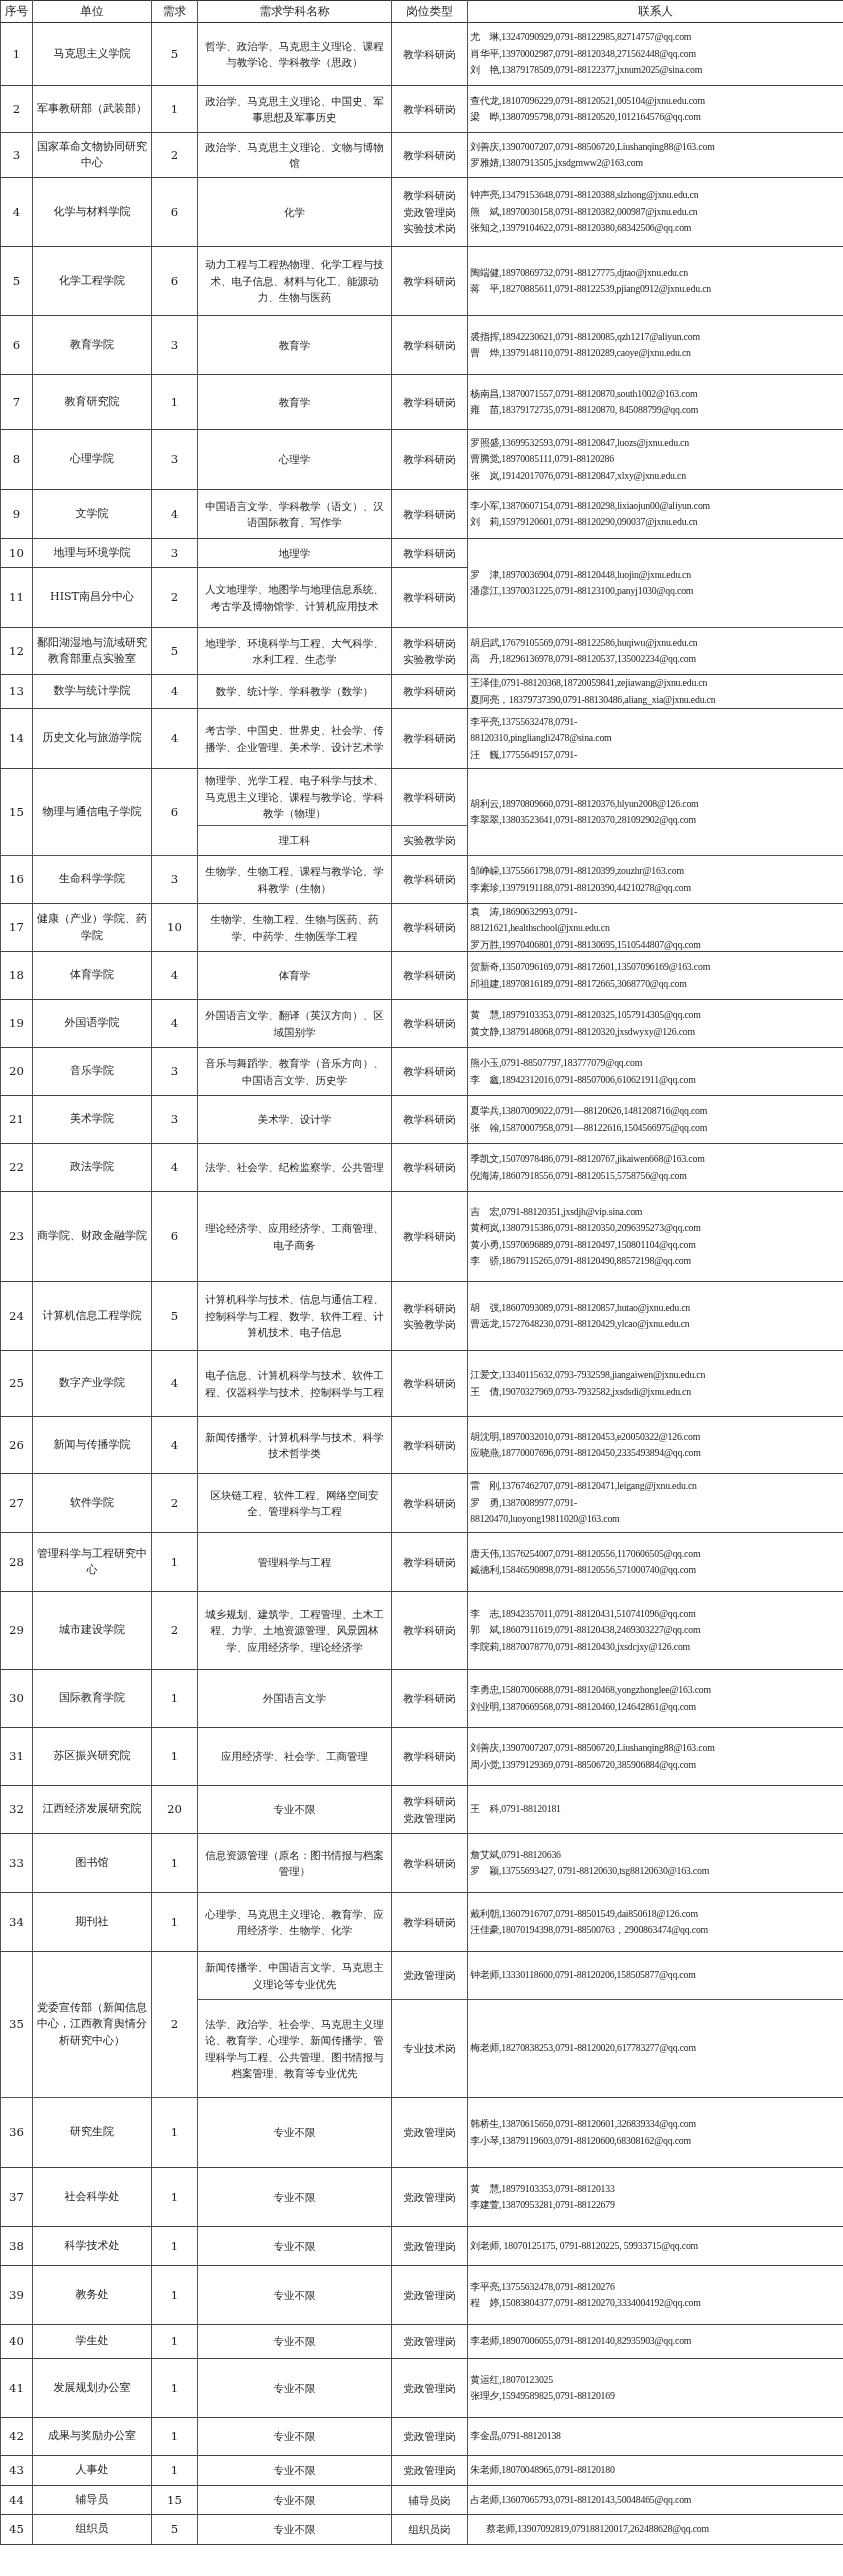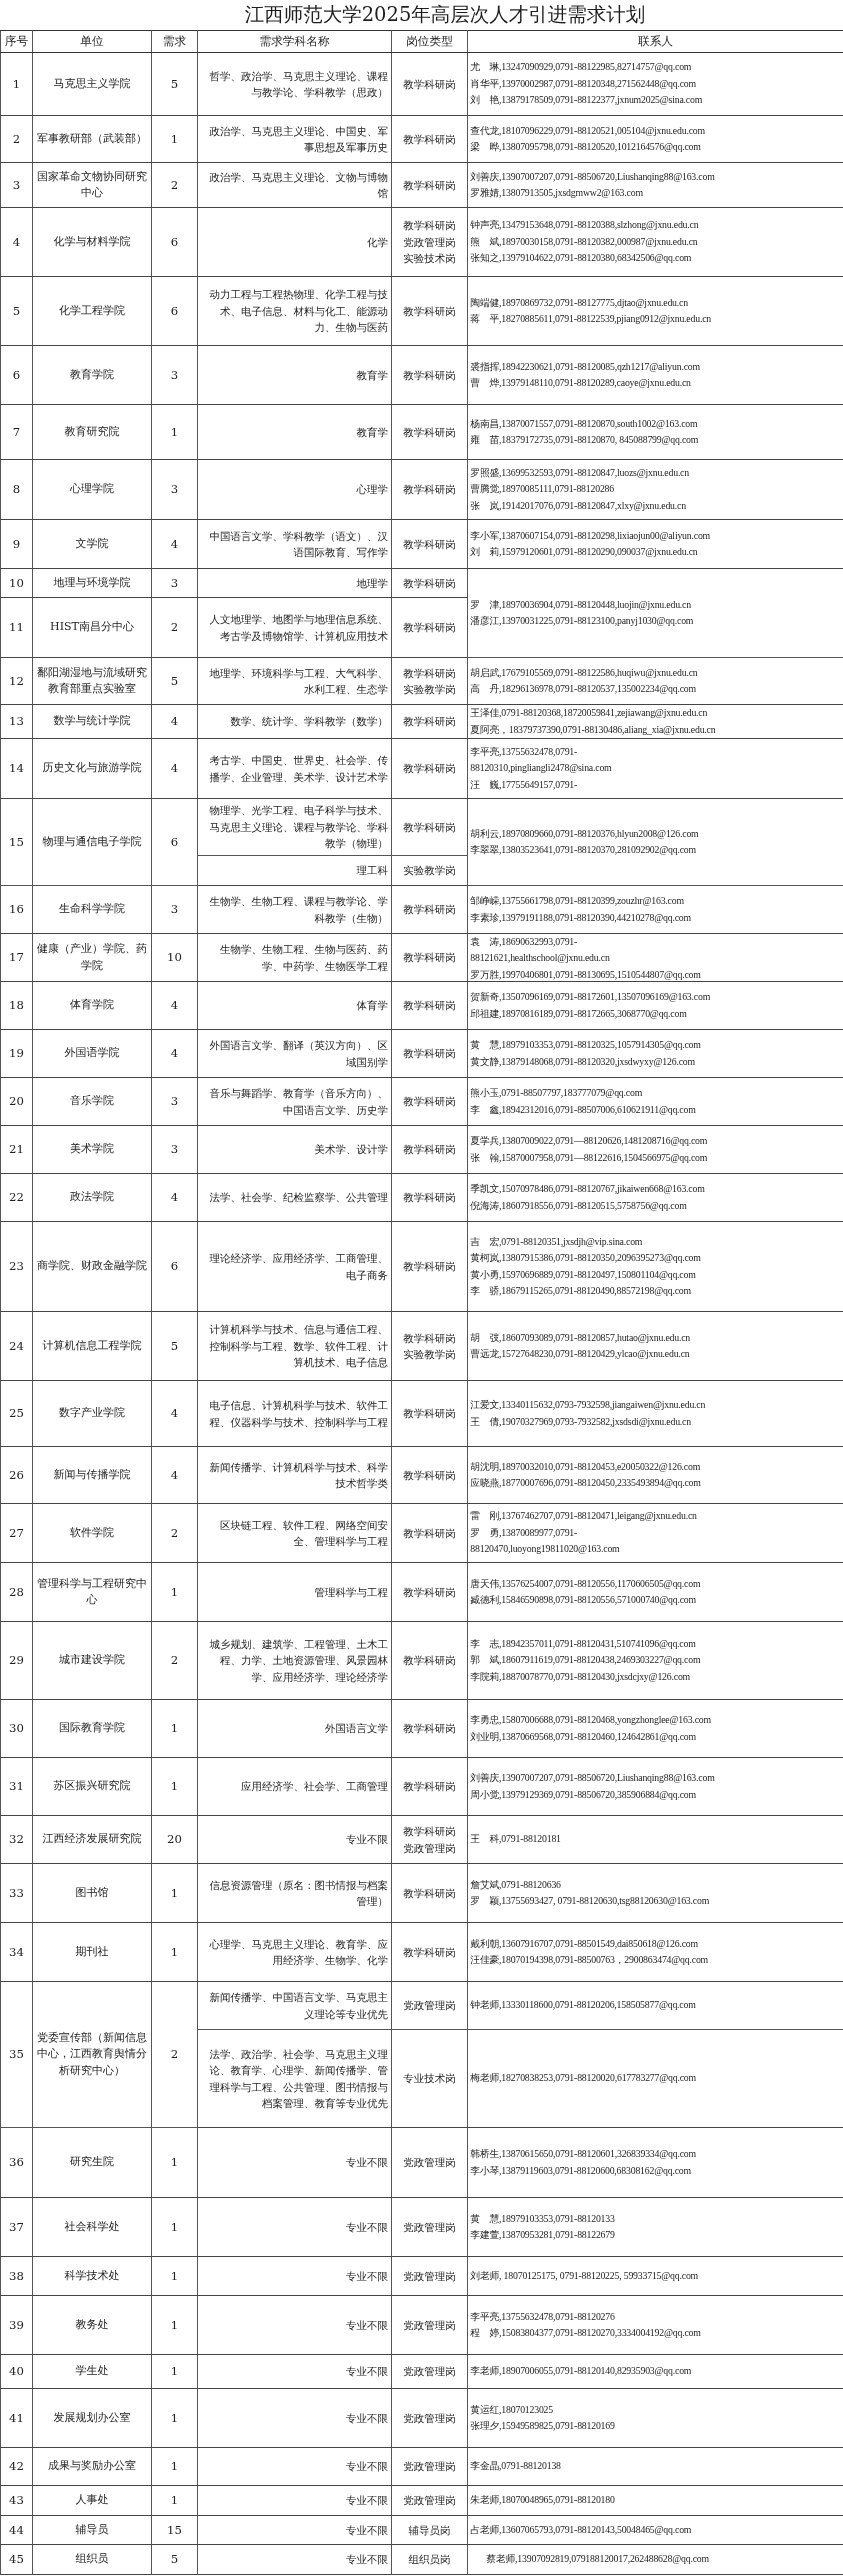--- a/index.html
+++ b/index.html
@@ -25,33 +25,32 @@
   table.plan th, table.plan td {
     border: 0.8px solid #555; vertical-align: middle; overflow: hidden;
   }
   table.plan th {
     height: 22px; font-weight: normal; font-size: 11.7px; text-align: center;
     font-family: "DejaVu Sans", "Liberation Sans", sans-serif; color:#222;
     border-top: 1.2px solid #333; border-bottom: 1.2px solid #333;
   }
   td.idx, td.need { text-align: center; font-size: 11.7px; }
   td.unit { text-align: center; padding: 0 2.3px; font-size: 11px; }
-  td.subj { text-align: right; padding: 0 3.1px; font-size: 10.5px; }
+  td.subj { text-align: center; padding: 0 3.1px; font-size: 10.5px; }
   td.type { text-align: center; padding: 0 1.6px; font-size: 10.5px; }
   td.contact { text-align: left; padding: 0 2.3px; font-size: 9.8px; letter-spacing: -0.2px; font-family: "Liberation Serif", "DejaVu Serif", serif; }
   .cell-clip { overflow: hidden; }
   .contact-line { display: block; white-space: nowrap; }
   .type-line { display: block; }
   tr.rowsep > td { border-bottom: 1.6px solid #444; }
 </style>
 </head>
 <body>
 
 <div class="page">
-  <div class="title">江西师范大学2025年高层次人才引进需求计划</div>
 
   <table class="plan">
     <colgroup>
       <col class="c-idx">
         <col class="c-unit">
         <col class="c-need">
         <col class="c-subj">
         <col class="c-type">
         <col class="c-contact">
     </colgroup>

